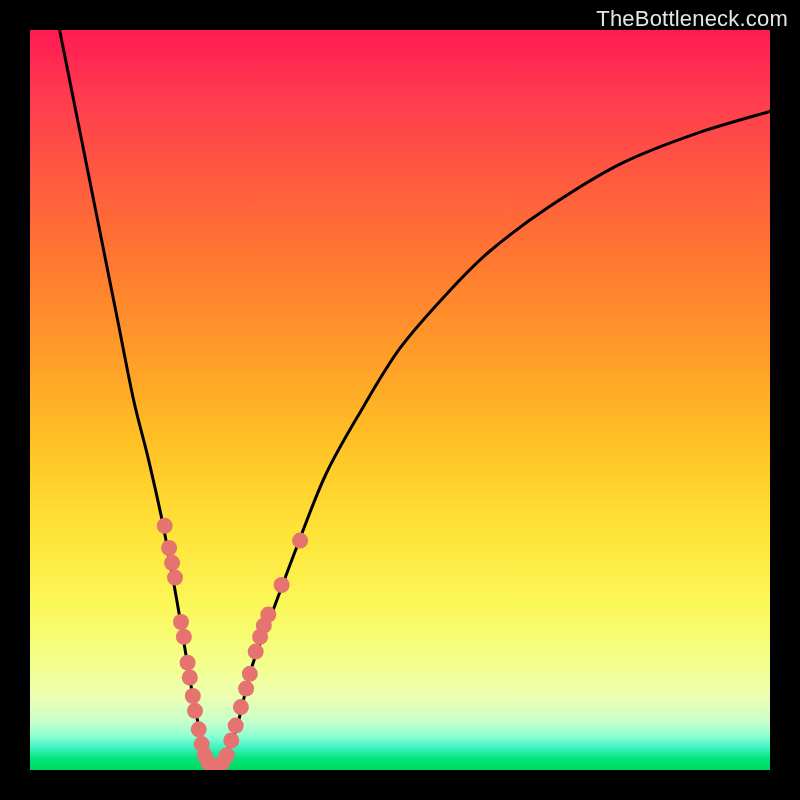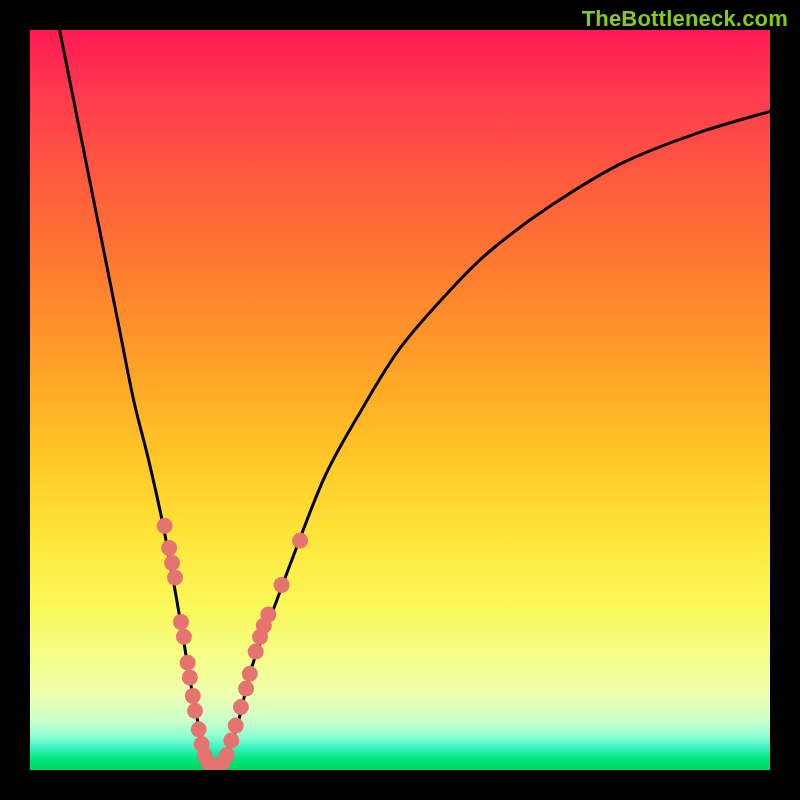--- a/index.html
+++ b/index.html
@@ -38,23 +38,23 @@
       #8affd4 95.5%,
       #3ef2c0 97%,
       #00e67a 98.5%,
       #00d860 100%
     );
   }
   .watermark {
     position: absolute;
     top: 6px;
     right: 12px;
-    color: #84cc16;
+    color: #e5e5e5;
     font-size: 22px;
-    font-weight: 700;
+    font-weight: 400;
     letter-spacing: 0.2px;
     user-select: none;
   }
   svg.curve {
     position: absolute;
     left: 0;
     top: 0;
     width: 740px;
     height: 740px;
   }

